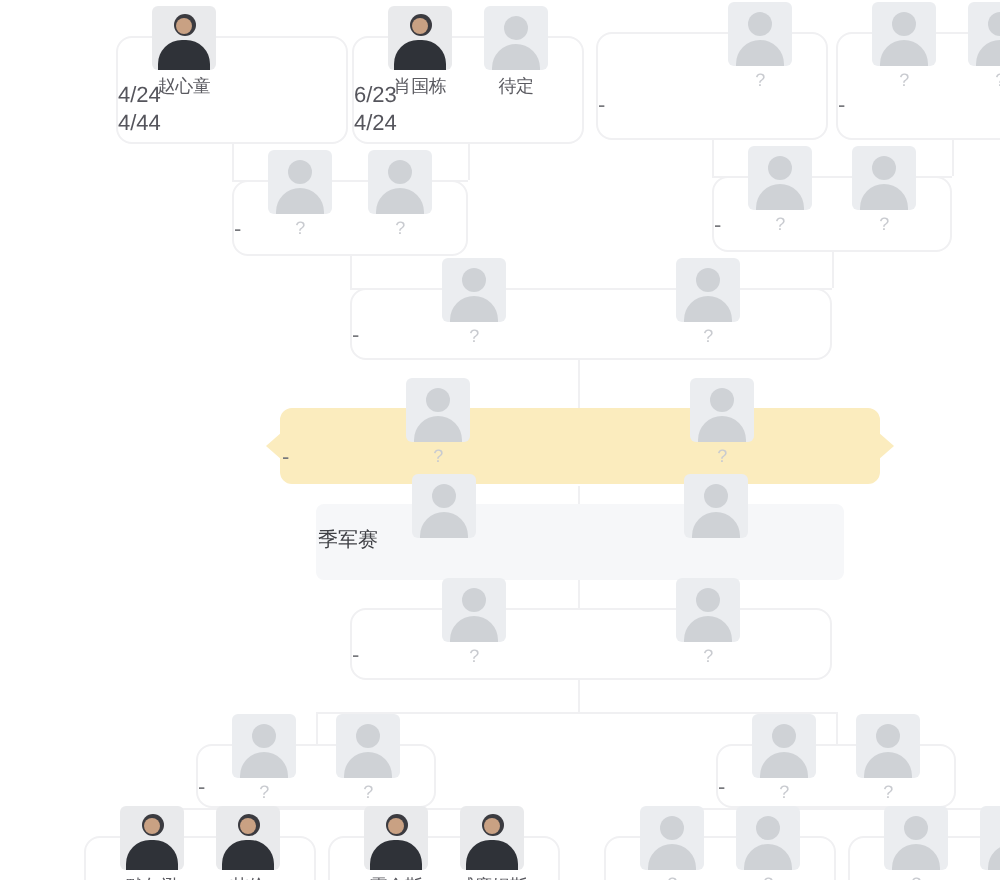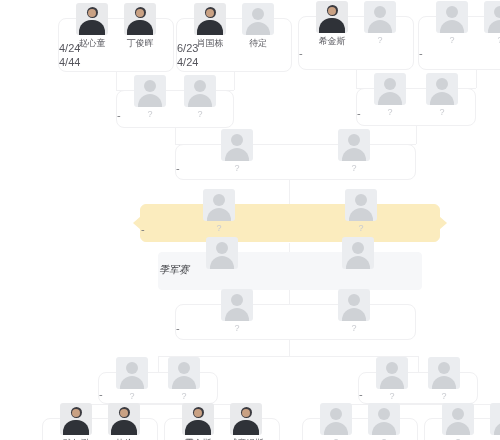--- a/index.html
+++ b/index.html
@@ -162,28 +162,20 @@
 
   <div class="card" style="left:18px; top:18px; width:116px; height:54px;">
     <div class="player left">
       <div class="avatar photo">
         <div class="body"></div>
           <div class="head"></div>
           <div class="face"></div>
       </div>
       <div class="pname">赵心童</div>
     </div>
-    <div class="player right">
-      <div class="avatar photo">
-        <div class="body"></div>
-          <div class="head"></div>
-          <div class="face"></div>
-      </div>
-      <div class="pname">丁俊晖</div>
-    </div>
     <div class="center" style="top:22px;">
       <div class="dateline">4/24</div>
       <div class="dateline">4/44</div>
     </div>
   </div>
 
   <div class="card" style="left:136px; top:18px; width:116px; height:54px;">
     <div class="player right">
       <div class="avatar">
         <div class="body"></div>
@@ -199,28 +191,20 @@
       </div>
       <div class="pname">肖国栋</div>
     </div>
     <div class="center" style="top:22px;">
       <div class="dateline">6/23</div>
       <div class="dateline">4/24</div>
     </div>
   </div>
 
   <div class="card" style="left:258px; top:16px; width:116px; height:54px;">
-    <div class="player left">
-      <div class="avatar photo">
-        <div class="body"></div>
-          <div class="head"></div>
-          <div class="face"></div>
-      </div>
-      <div class="pname">希金斯</div>
-    </div>
     <div class="player right">
       <div class="avatar">
         <div class="body"></div>
           <div class="head"></div>
       </div>
       <div class="pname unknown">?</div>
     </div>
     <div class="center" style="top:30px;">
       <div class="dash">-</div>
     </div>
@@ -319,21 +303,21 @@
         <div class="body"></div>
           <div class="head"></div>
       </div>
       <div class="pname unknown">?</div>
     </div>
     <div class="center" style="top:18px;">
       <div class="dash">-</div>
     </div>
   </div>
 
-  <div class="card gray" style="left:118px; top:252px; width:264px; height:38px;font-style:italic;">
+  <div class="card gray" style="left:118px; top:252px; width:264px; height:38px;">
     <div class="player left" style="left:40px;">
       <div class="avatar">
         <div class="body"></div>
           <div class="head"></div>
       </div>
       <div class="pname unknown"></div>
     </div>
     <div class="player right" style="right:40px;">
       <div class="avatar">
         <div class="body"></div>

